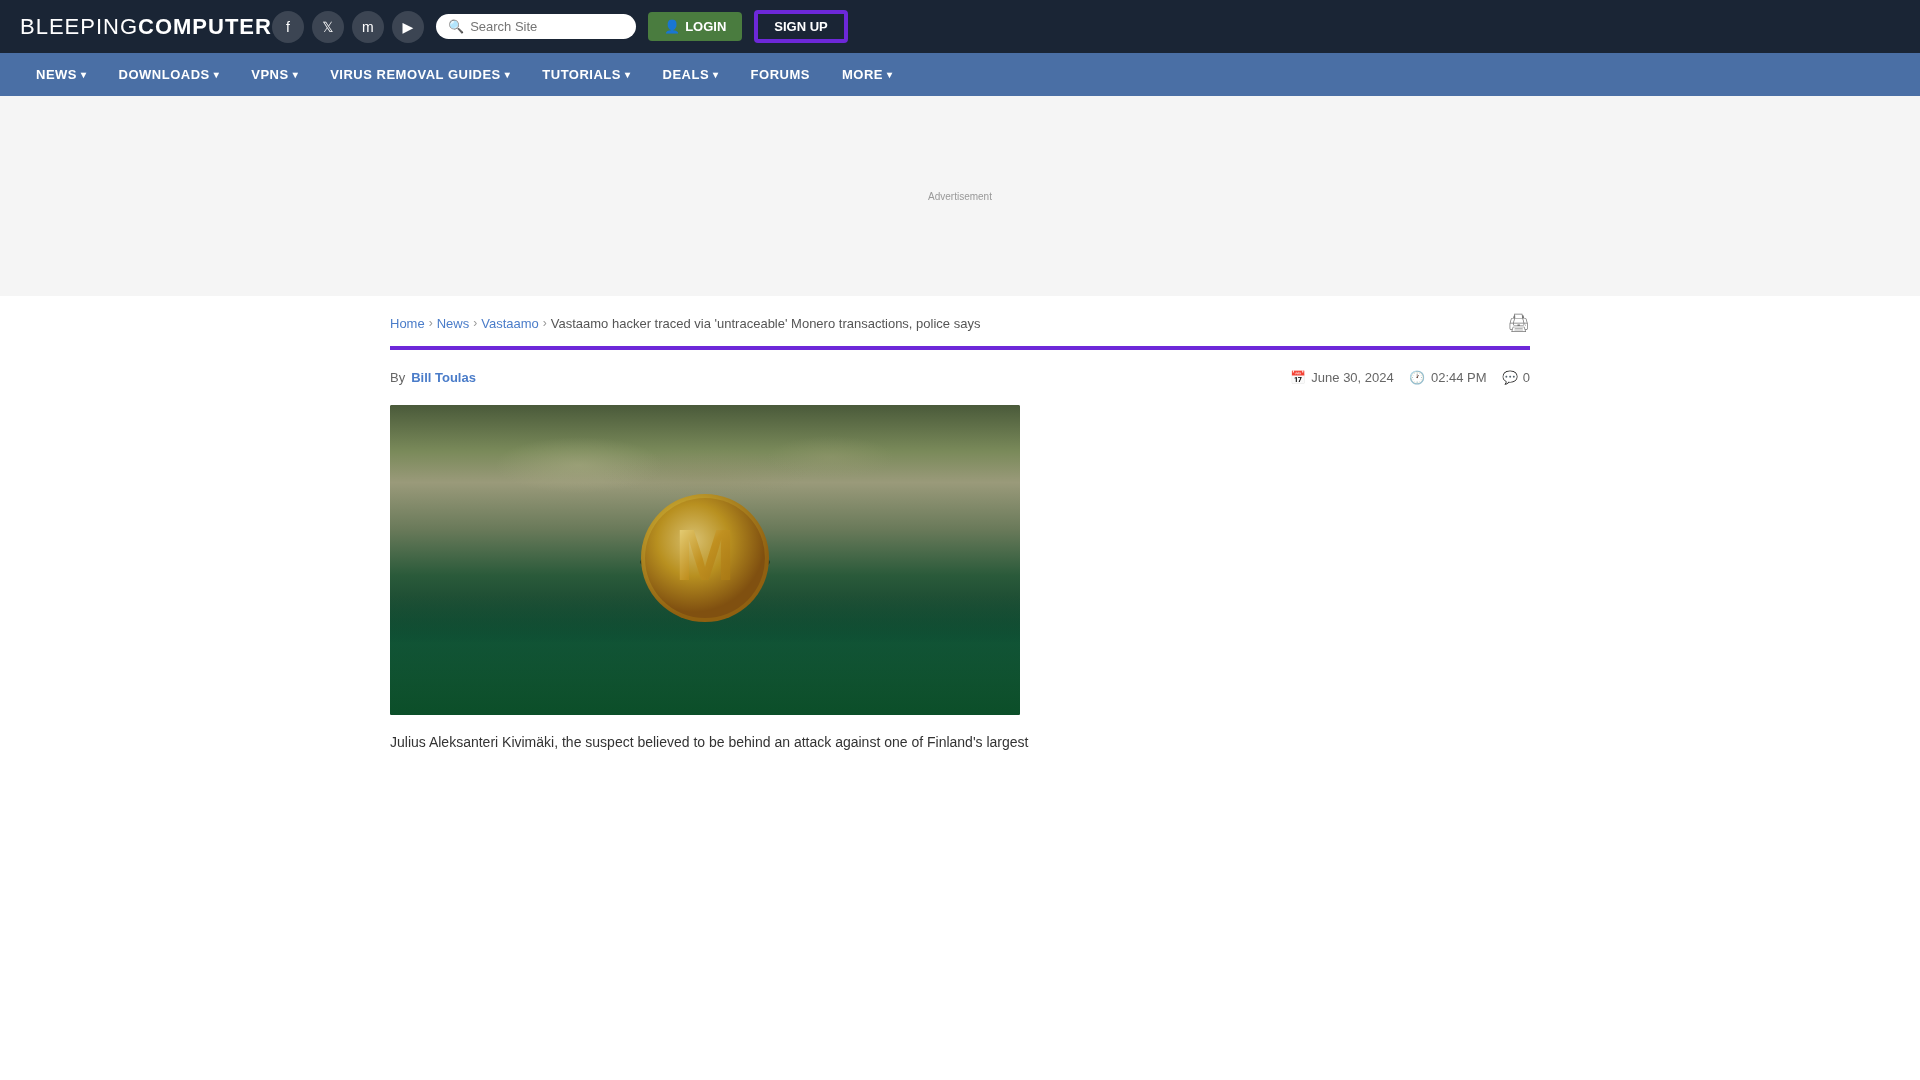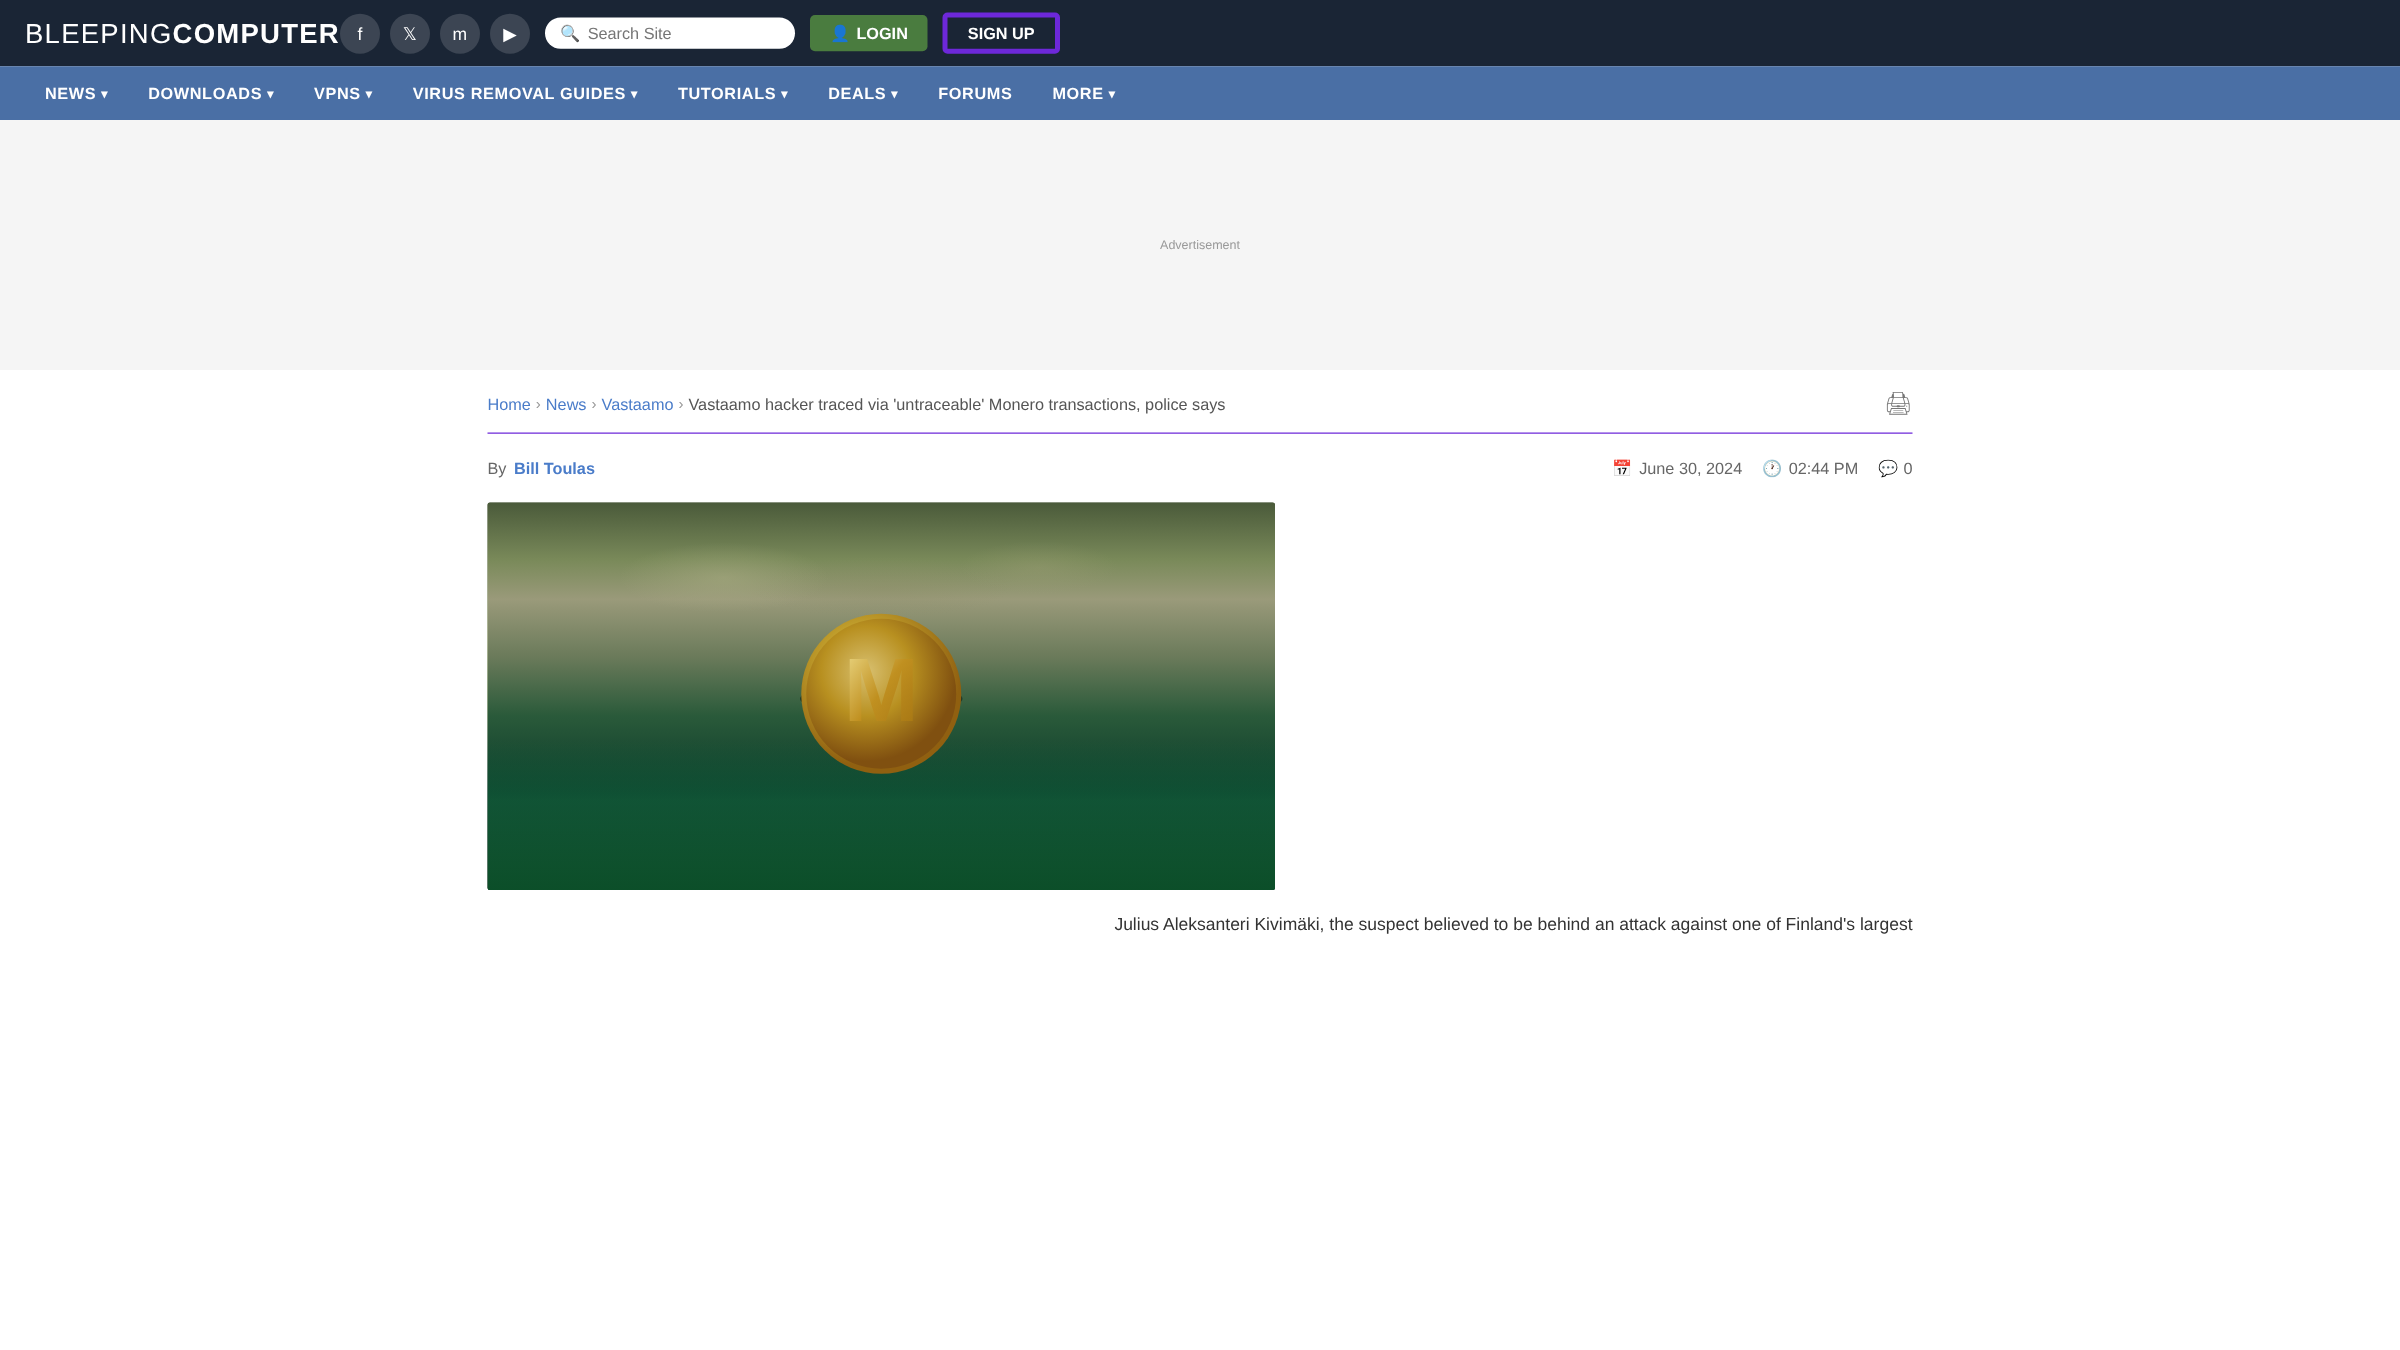--- a/index.html
+++ b/index.html
@@ -125,21 +125,21 @@
       padding: 0 20px;
     }
 
     
     .breadcrumb {
       display: flex;
       align-items: center;
       gap: 4px;
       padding: 16px 0 12px;
       font-size: 13px;
-      border-bottom: 1px solid #6d28d9;
+      border-bottom: 4px solid #6d28d9;
       margin-bottom: 20px;
       justify-content: space-between;
       text-align: right;
     }
     .breadcrumb-left {
       display: flex;
       align-items: center;
       gap: 4px;
     }
     .breadcrumb a {
@@ -261,21 +261,20 @@
       background:
         radial-gradient(ellipse 120px 40px at 30% 50%, rgba(180,180,140,0.4) 0%, transparent 70%),
         radial-gradient(ellipse 90px 30px at 70% 40%, rgba(160,160,120,0.3) 0%, transparent 70%),
         radial-gradient(ellipse 150px 35px at 50% 60%, rgba(140,140,100,0.3) 0%, transparent 70%);
     }
 
     .article-body-text {
       font-size: 14px;
       line-height: 1.6;
       color: #333;
-      text-align: right;
     }
   </style>
 </head>
 <body>
 
 <header class="site-header">
   <a class="logo" href="#">
     <span>BLEEPING</span><strong>COMPUTER</strong>
   </a>
   <div class="header-right">

